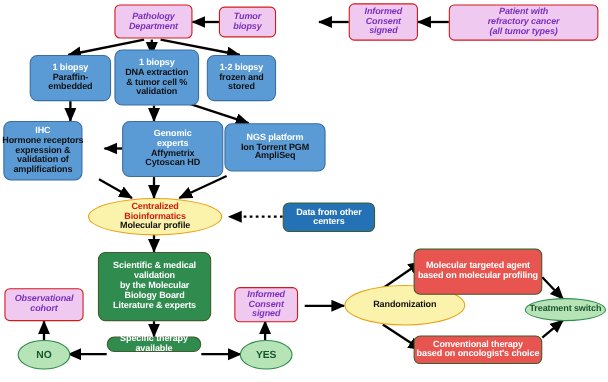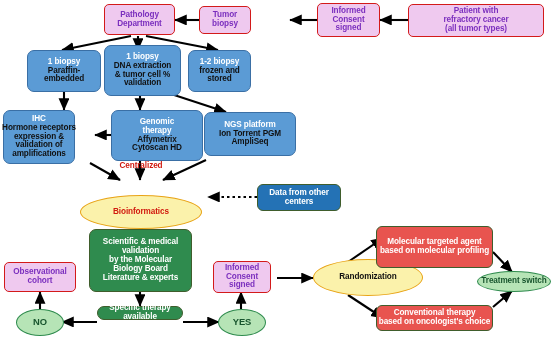--- a/index.html
+++ b/index.html
@@ -40,20 +40,21 @@
   .node .ln { display: block; white-space: nowrap; }
 
   
   .n-pink {
     background: #efc9ef;
     border: 1.6px solid #d31a1a;
     border-radius: 5px;
     color: #7b2fbe;
     font-weight: bold;
     font-size: 8.2px;
+    font-style: italic;
   }
   
   .n-blue {
     background: #5b9bd5;
     border: 1.3px solid #3a6fa5;
     border-radius: 7px;
     color: #111111;
     font-weight: bold;
     font-size: 8.2px;
   }
@@ -208,32 +209,32 @@
   <div class="node n-blue" style="left:3px; top:110px; width:72px; height:54px;">
     <span class="ln hd">IHC</span>
     <span class="ln">Hormone receptors</span>
     <span class="ln">expression &amp;</span>
     <span class="ln">validation of</span>
     <span class="ln">amplifications</span>
   </div>
 
   <div class="node n-blue" style="left:111px; top:110px; width:92px; height:51px;">
     <span class="ln hd">Genomic</span>
-    <span class="ln hd">therapy</span>
+    <span class="ln hd">experts</span>
     <span class="ln">Affymetrix</span>
     <span class="ln">Cytoscan HD</span>
   </div>
 
   <div class="node n-blue" style="left:204px; top:112px; width:92px; height:44px;">
     <span class="ln hd">NGS platform</span>
     <span class="ln">Ion Torrent PGM</span>
     <span class="ln">AmpliSeq</span>
   </div>
 
-  <div class="node n-yellow" style="left:80px; top:195px; width:122px; height:34px;gap:37px;">
+  <div class="node n-yellow" style="left:80px; top:180px; width:122px; height:34px;">
     <span class="ln hd">Centralized</span>
     <span class="ln hd">Bioinformatics</span>
     <span class="ln">Molecular profile</span>
   </div>
 
   <div class="node n-dblue" style="left:257px; top:184px; width:84px; height:27px;">
     <span class="ln">Data from other</span>
     <span class="ln">centers</span>
   </div>
 

